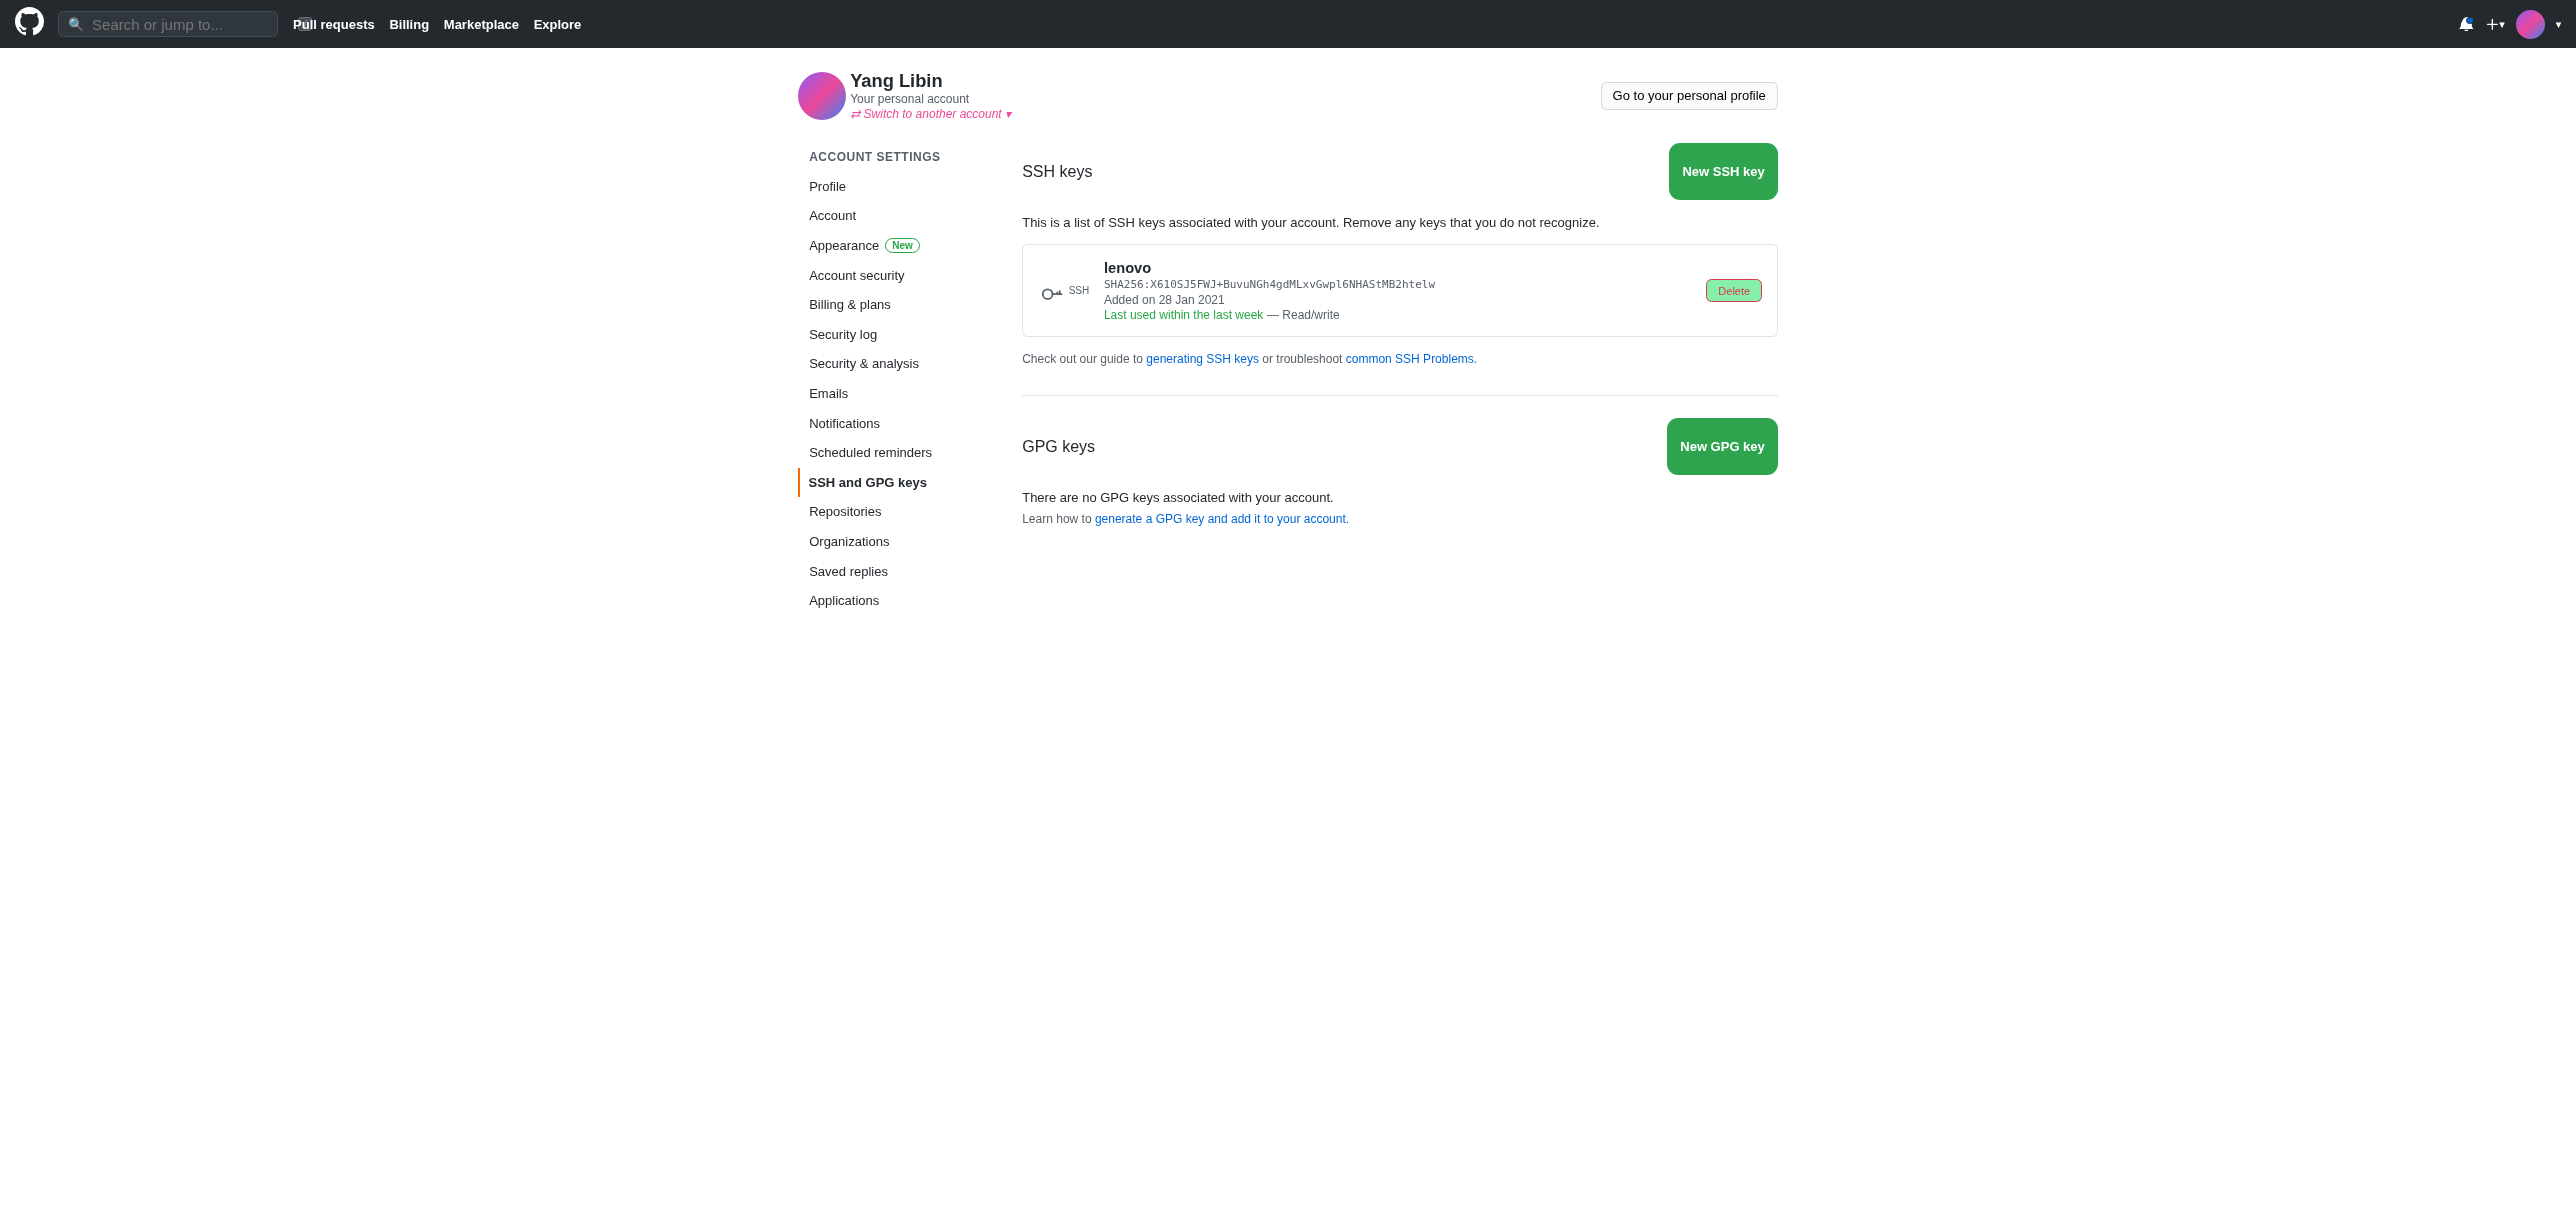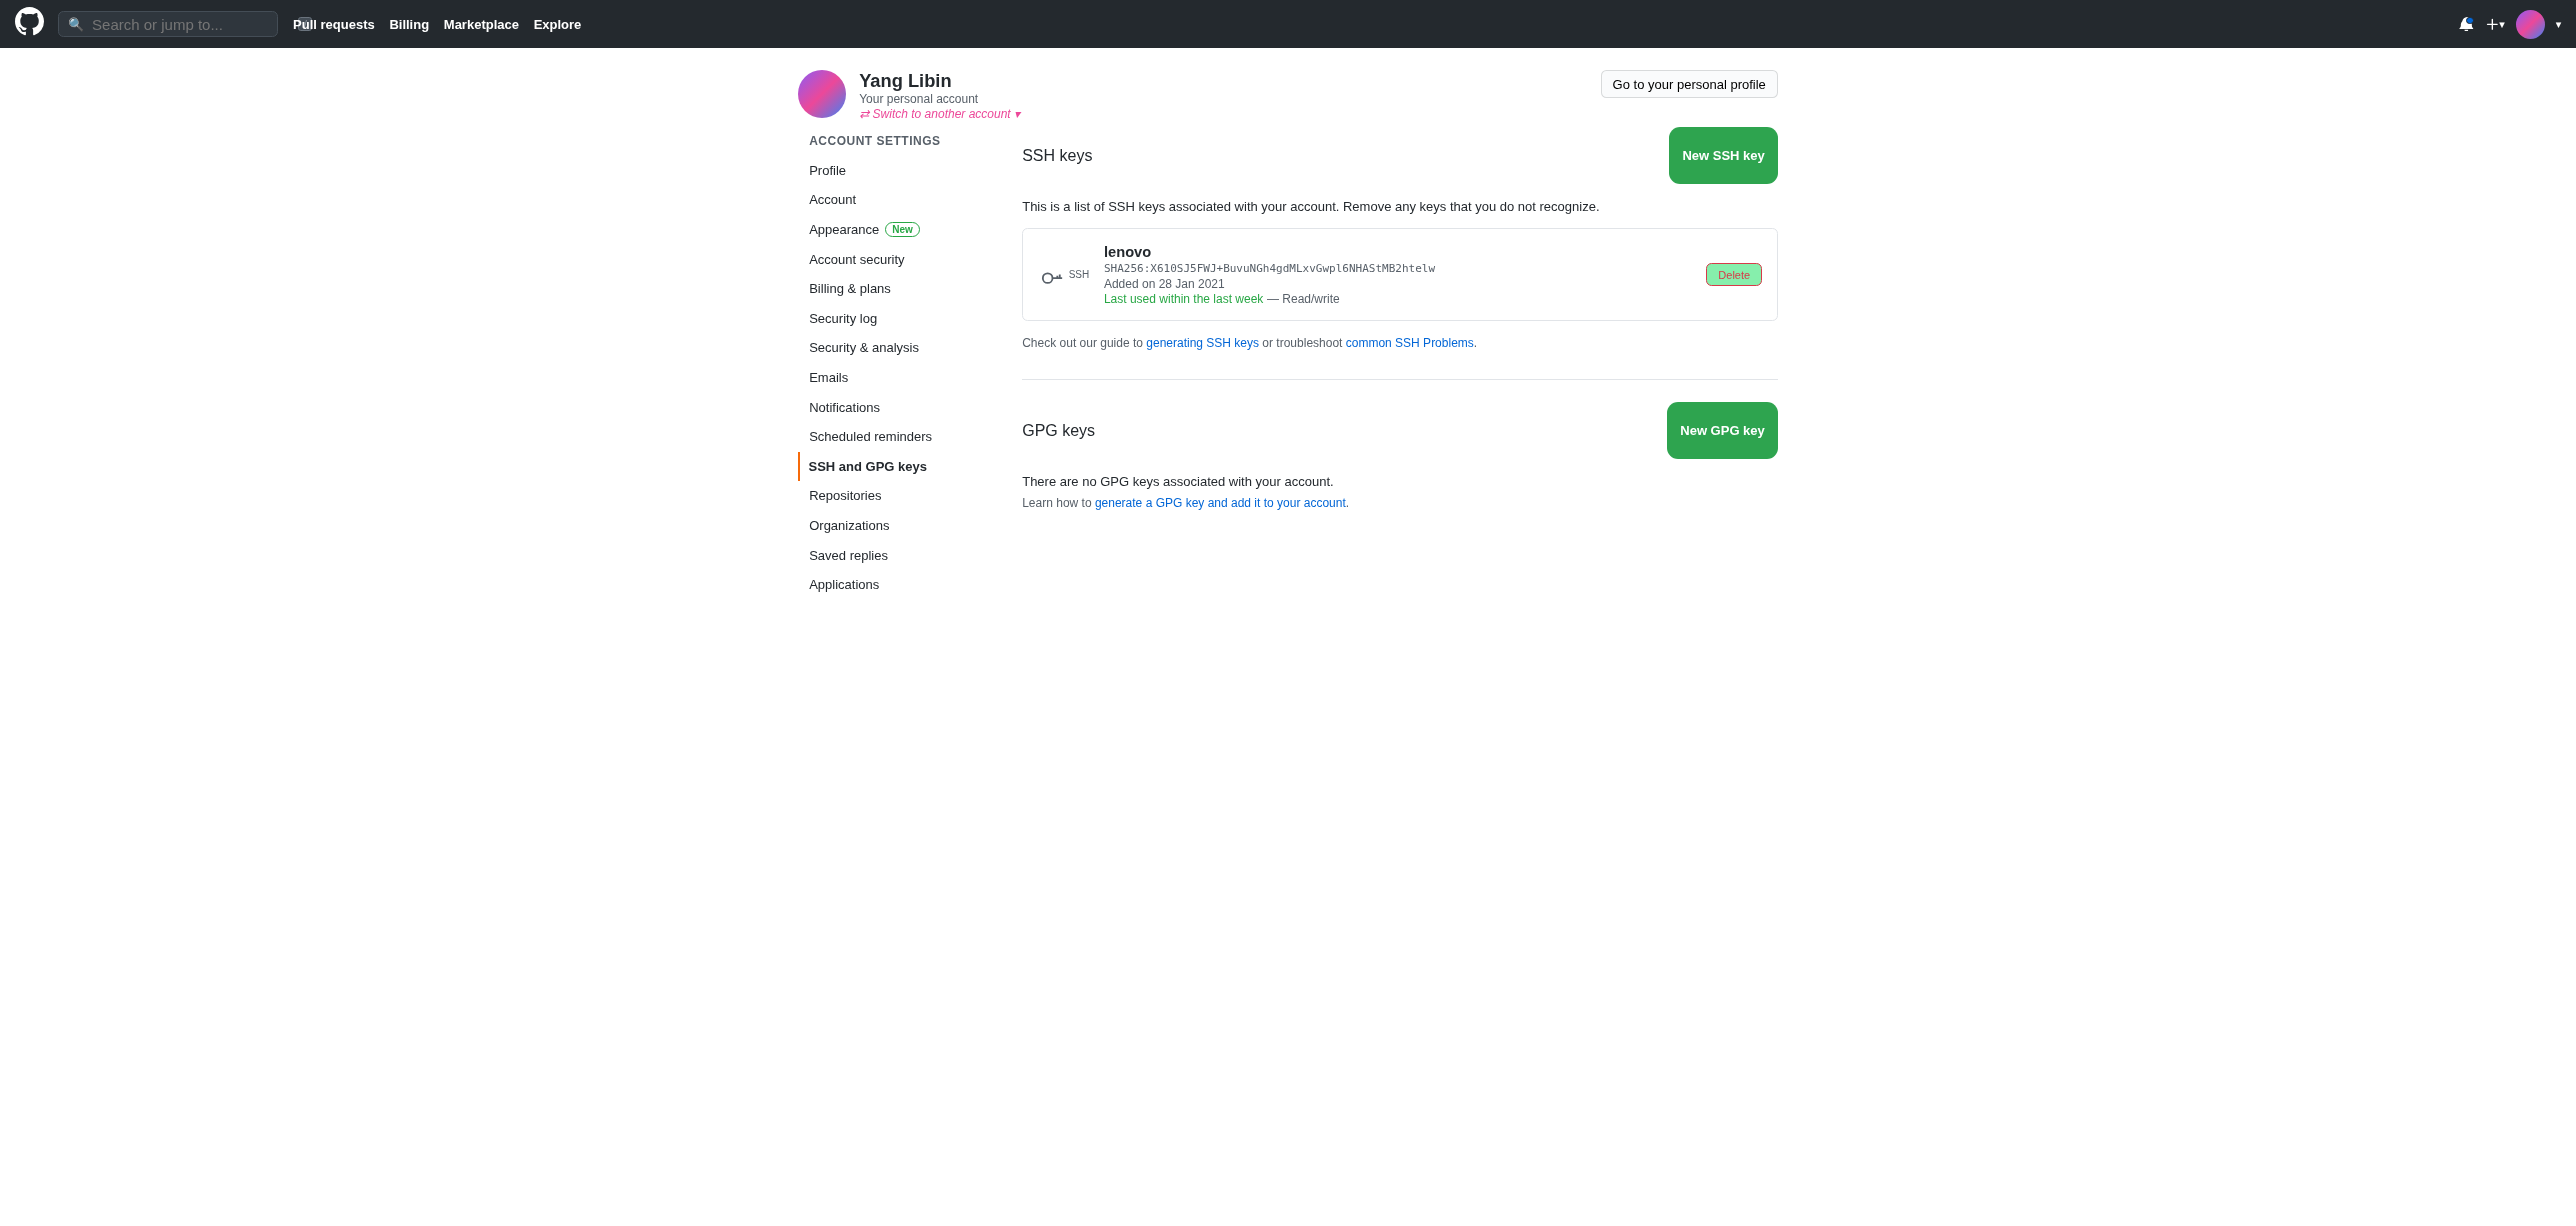--- a/index.html
+++ b/index.html
@@ -93,23 +93,23 @@
     }
 
     
     .page-container {
       max-width: 1009px;
       margin: 0 auto;
       padding: 22px 14.7px;
     }
     .user-header {
       display: flex;
-      align-items: flex-start;
-      gap: 13px;
-      margin-bottom: 6px;
+      align-items: center;
+      gap: 4px;
+      margin-bottom: 22px;
     }
     .user-avatar {
       width: 48px;
       height: 48px;
       border-radius: 50%;
       background: linear-gradient(135deg, #8b5cf6, #ec4899, #3b82f6);
       flex-shrink: 0;
     }
     .user-info { flex: 1; }
     .user-name { font-size: 18.3px; font-weight: 600; }

